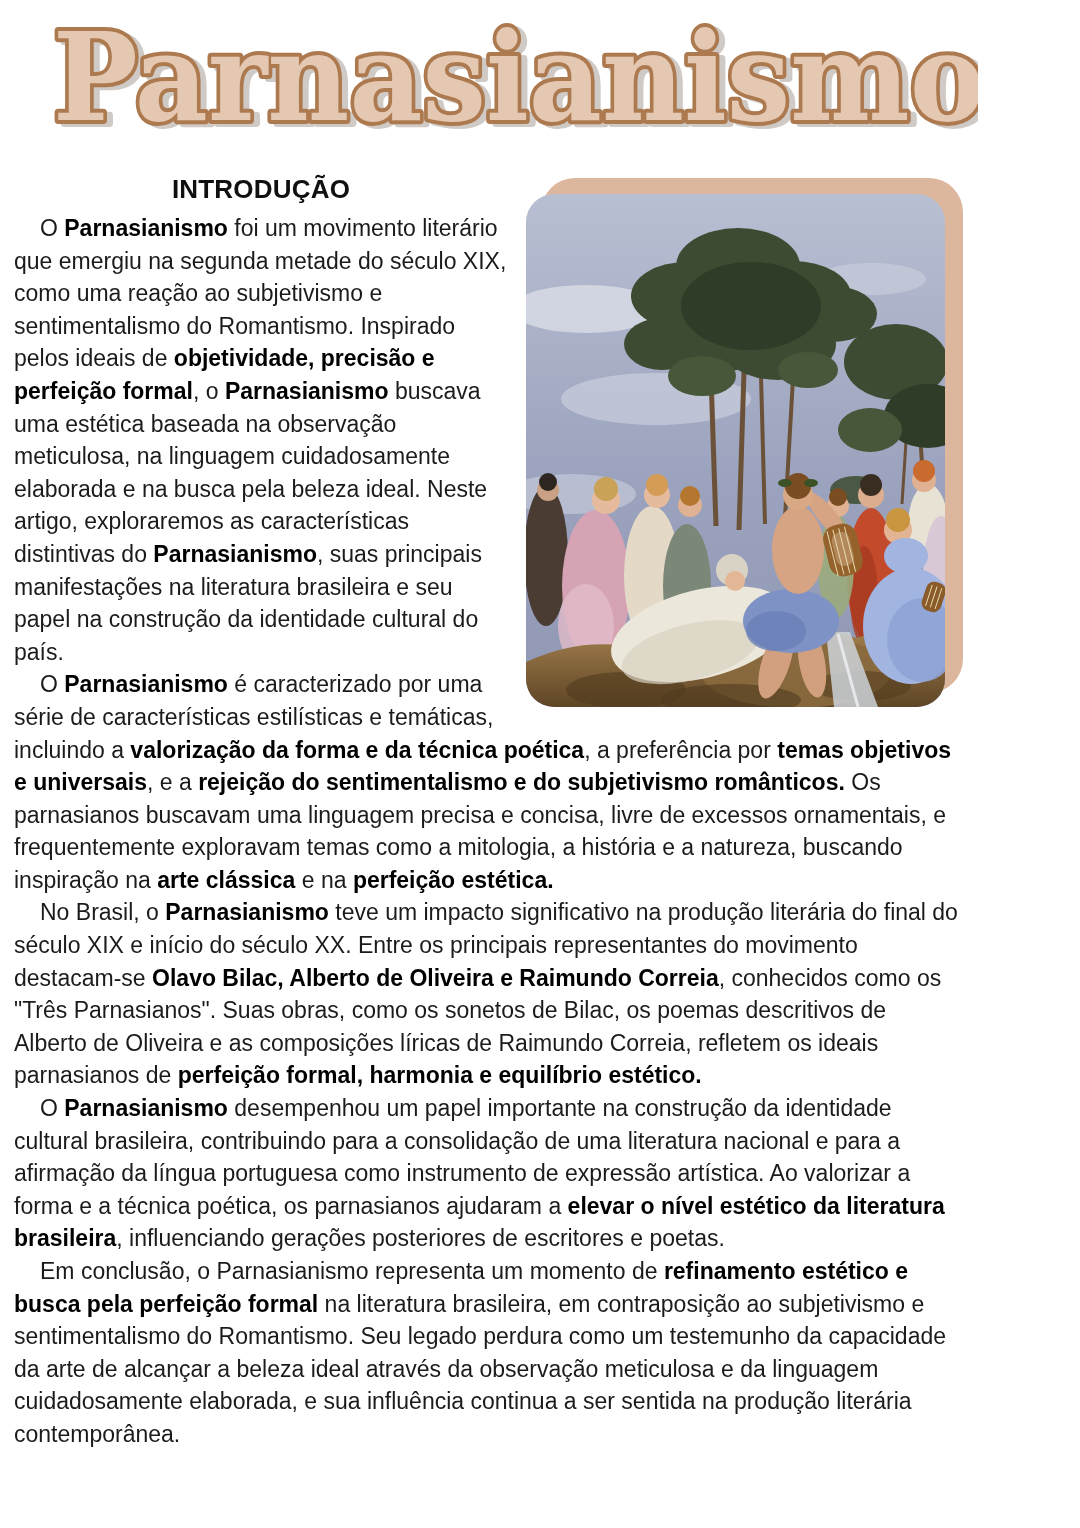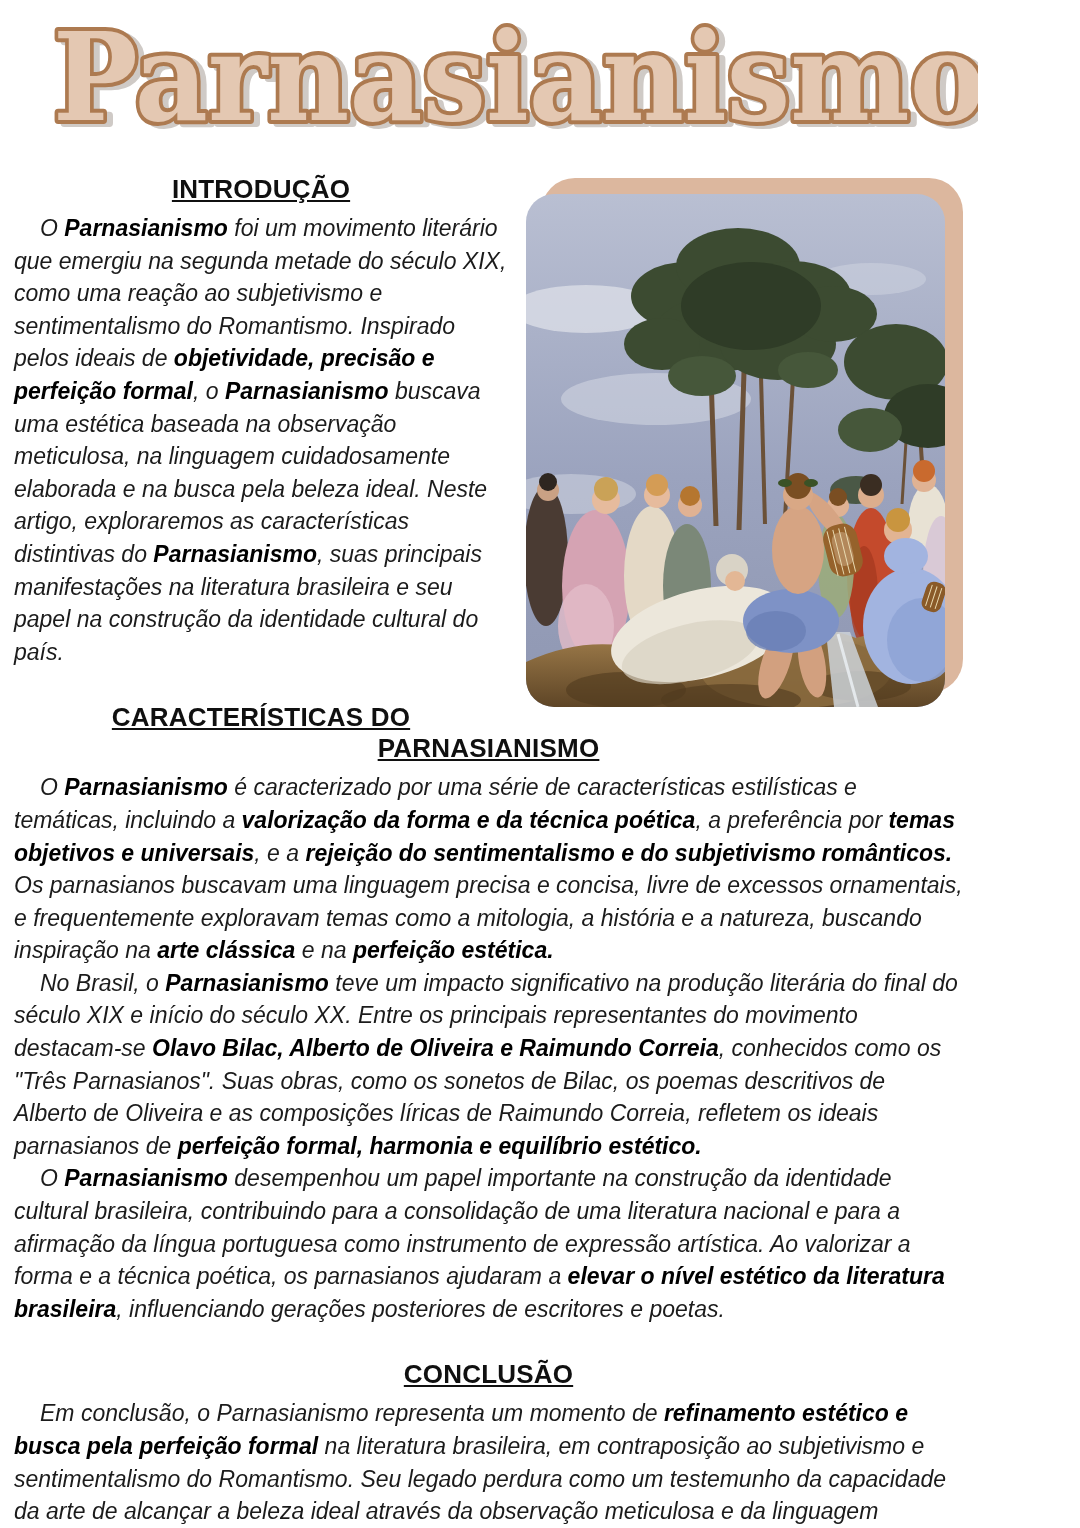--- a/index.html
+++ b/index.html
@@ -44,30 +44,28 @@
     overflow:hidden;
   }
   .artwork-frame svg{display:block;}
   .h{
     font-size:26px;
     font-weight:bold;
     letter-spacing:.2px;
     color:#101010;
     text-align:center;
     margin:34px 0 7px 0;
-    text-decoration:underline;
   }
   .h.first{margin-top:16px;}
   p.body{
     margin:0;
     font-size:23px;
     line-height:32.6px;
     text-indent:26px;
     color:#1b1b1b;
-    font-style:italic;
   }
   p.body strong{color:#000;}
 </style>
 </head>
 <body>
 
 <div class="page">
 
   <div class="title-wrap">
     <svg class="title-svg" width="1010" height="150" viewBox="0 0 1010 150">
@@ -195,24 +193,22 @@
             <rect x="398" y="388" width="20" height="30" rx="8" fill="#8a5a28"></rect>
             <path d="M403 392 L403 414 M408 392 L408 414 M413 392 L413 414" stroke="#e8d9b0" stroke-width="1"></path>
           </g>
         </svg>
       </div>
     </div>
 
     <h2 class="h first">INTRODUÇÃO</h2>
     <p class="body">O <strong>Parnasianismo</strong> foi um movimento literário que emergiu na segunda metade do século XIX, como uma reação ao subjetivismo e sentimentalismo do Romantismo. Inspirado pelos ideais de <strong>objetividade, precisão e perfeição formal</strong>, o <strong>Parnasianismo</strong> buscava uma estética baseada na observação meticulosa, na linguagem cuidadosamente elaborada e na busca pela beleza ideal. Neste artigo, exploraremos as características distintivas do <strong>Parnasianismo</strong>, suas principais manifestações na literatura brasileira e seu papel na construção da identidade cultural do país.</p>
 
-    <h2 class="h">CARACTERÍSTICAS DO PARNASIANISMO</h2>
     <p class="body">O <strong>Parnasianismo</strong> é caracterizado por uma série de características estilísticas e temáticas, incluindo a <strong>valorização da forma e da técnica poética</strong>, a preferência por <strong>temas objetivos e universais</strong>, e a <strong>rejeição do sentimentalismo e do subjetivismo românticos.</strong> Os parnasianos buscavam uma linguagem precisa e concisa, livre de excessos ornamentais, e frequentemente exploravam temas como a mitologia, a história e a natureza, buscando inspiração na <strong>arte clássica</strong> e na <strong>perfeição estética.</strong></p>
 
     <p class="body">No Brasil, o <strong>Parnasianismo</strong> teve um impacto significativo na produção literária do final do século XIX e início do século XX. Entre os principais representantes do movimento destacam-se <strong>Olavo Bilac, Alberto de Oliveira e Raimundo Correia</strong>, conhecidos como os "Três Parnasianos". Suas obras, como os sonetos de Bilac, os poemas descritivos de Alberto de Oliveira e as composições líricas de Raimundo Correia, refletem os ideais parnasianos de <strong>perfeição formal, harmonia e equilíbrio estético.</strong></p>
 
     <p class="body">O <strong>Parnasianismo</strong> desempenhou um papel importante na construção da identidade cultural brasileira, contribuindo para a consolidação de uma literatura nacional e para a afirmação da língua portuguesa como instrumento de expressão artística. Ao valorizar a forma e a técnica poética, os parnasianos ajudaram a <strong>elevar o nível estético da literatura brasileira</strong>, influenciando gerações posteriores de escritores e poetas.</p>
 
-    <h2 class="h">CONCLUSÃO</h2>
     <p class="body">Em conclusão, o Parnasianismo representa um momento de <strong>refinamento estético e busca pela perfeição formal</strong> na literatura brasileira, em contraposição ao subjetivismo e sentimentalismo do Romantismo. Seu legado perdura como um testemunho da capacidade da arte de alcançar a beleza ideal através da observação meticulosa e da linguagem cuidadosamente elaborada, e sua influência continua a ser sentida na produção literária contemporânea.</p>
 
   </div>
 </div>
 
 </body></html>

